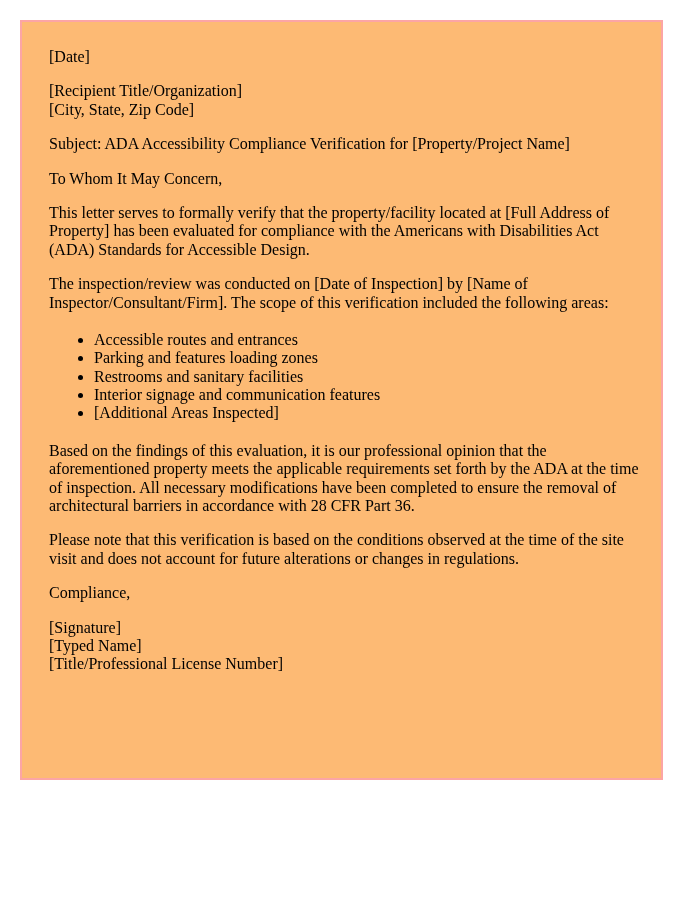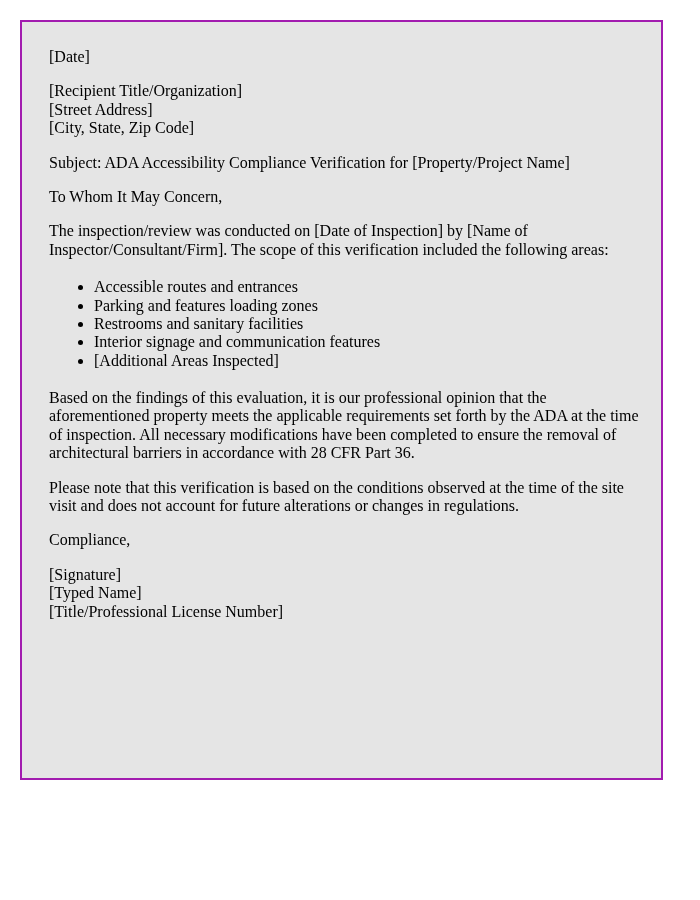--- a/index.html
+++ b/index.html
@@ -14,22 +14,22 @@
     font-family: "Liberation Serif", "DejaVu Serif", serif;
     color: #000000;
   }
   .letter-frame {
     position: absolute;
     left: 20px;
     top: 20px;
     width: 643px;
     height: 760px;
     box-sizing: border-box;
-    border: 2px solid #a21caf;
-    background: #e5e5e5;
+    border: 2px solid #fca5a5;
+    background: #fdba74;
     padding: 26px 20px 0 27px;
     font-size: 16px;
     line-height: 1.15;
     overflow: hidden;
   }
   .letter-frame p {
     margin: 16px 0;
   }
   .letter-frame p.first {
     margin-top: 0;
@@ -53,28 +53,28 @@
 </style>
 </head>
 <body>
 
 <div class="letter-frame">
 
   <p class="first">[Date]</p>
 
   <div class="addr-block">
     <div>[Recipient Title/Organization]</div>
-    <div>[Street Address]</div>
     <div>[City, State, Zip Code]</div>
   </div>
 
   <p class="subject">Subject: ADA Accessibility Compliance Verification for [Property/Project Name]</p>
 
   <p>To Whom It May Concern,</p>
 
+  <p>This letter serves to formally verify that the property/facility located at [Full Address of Property] has been evaluated for compliance with the Americans with Disabilities Act (ADA) Standards for Accessible Design.</p>
 
   <p>The inspection/review was conducted on [Date of Inspection] by [Name of Inspector/Consultant/Firm]. The scope of this verification included the following areas:</p>
 
   <ul class="scope-list">
     <li>Accessible routes and entrances</li>
     <li>Parking and features loading zones</li>
     <li>Restrooms and sanitary facilities</li>
     <li>Interior signage and communication features</li>
     <li>[Additional Areas Inspected]</li>
   </ul>

